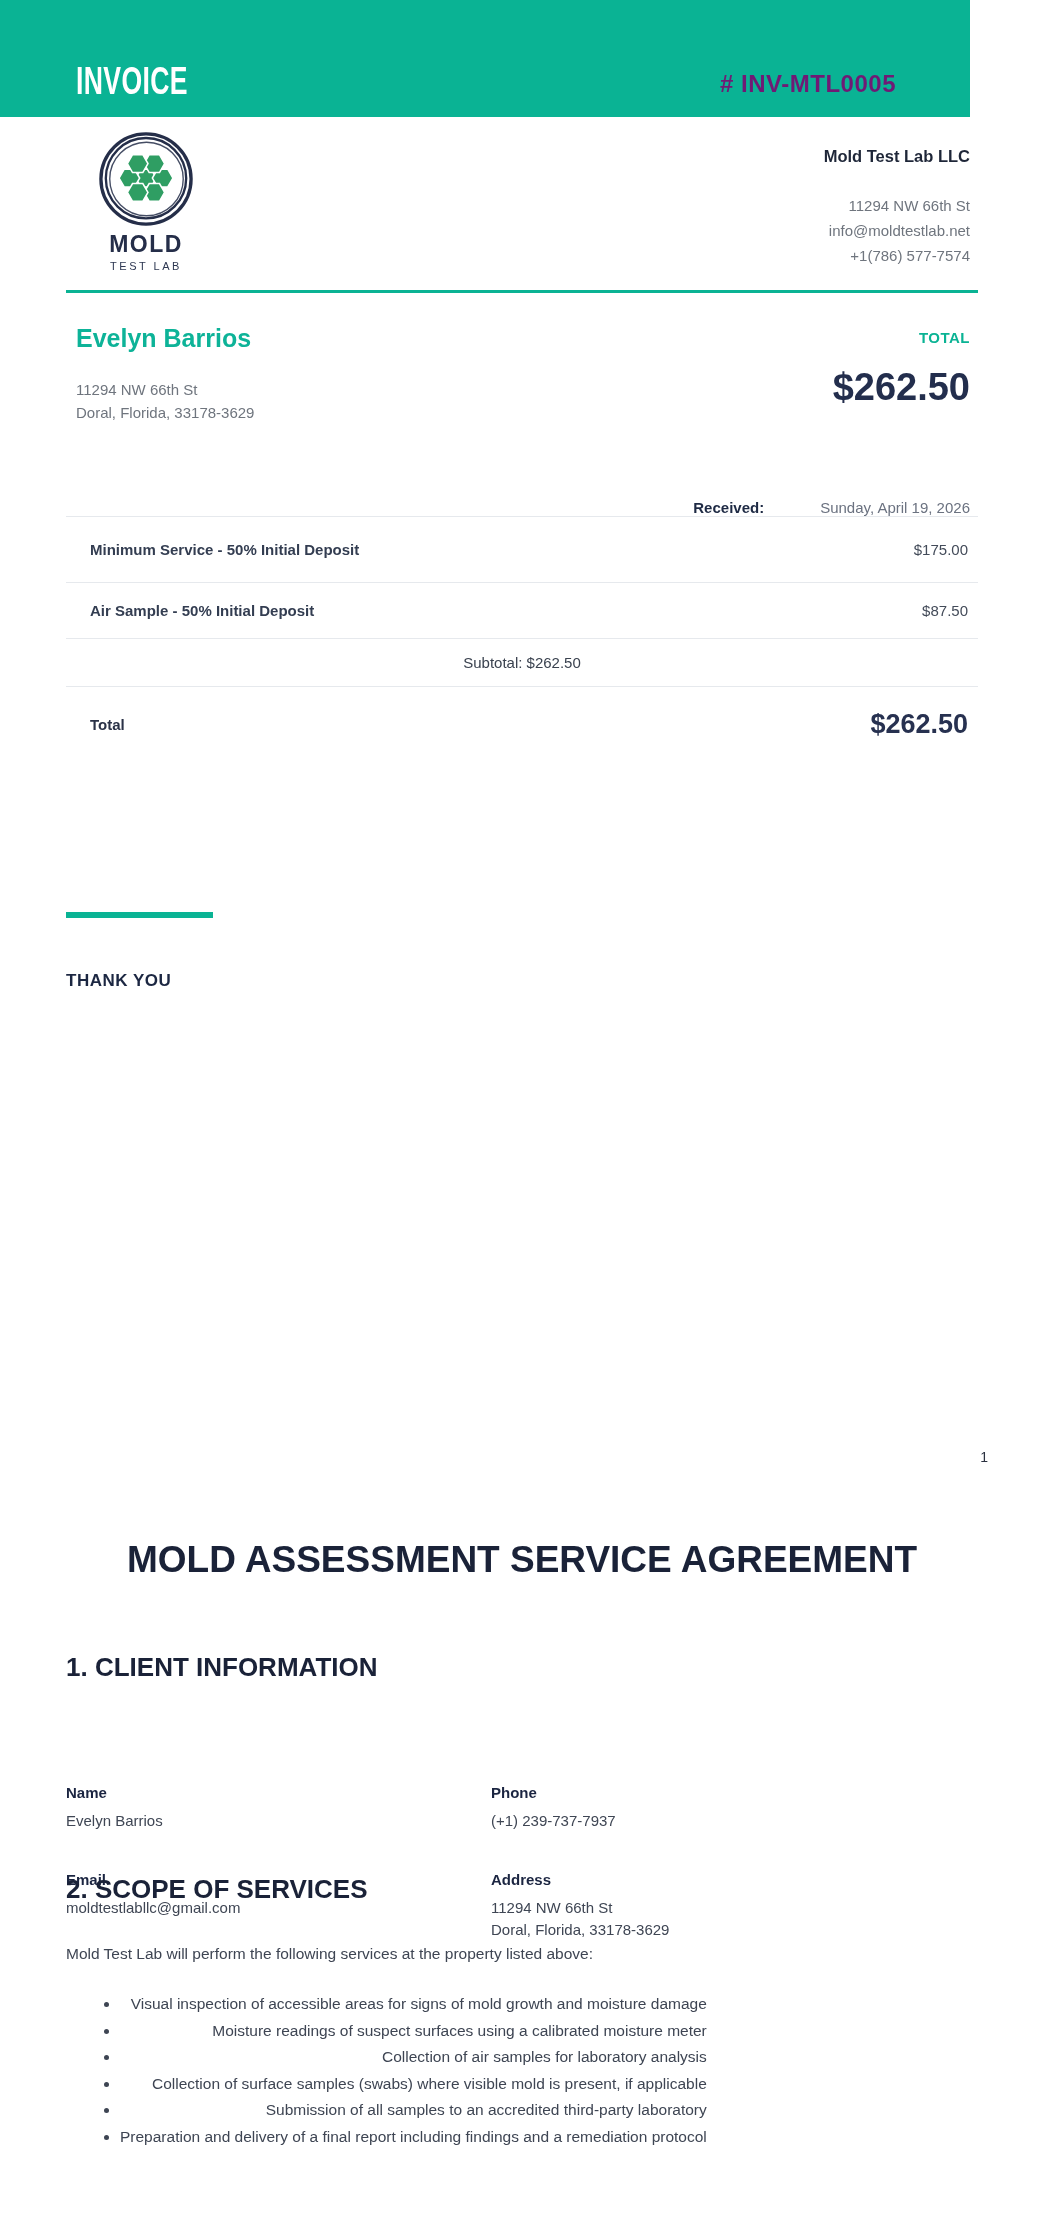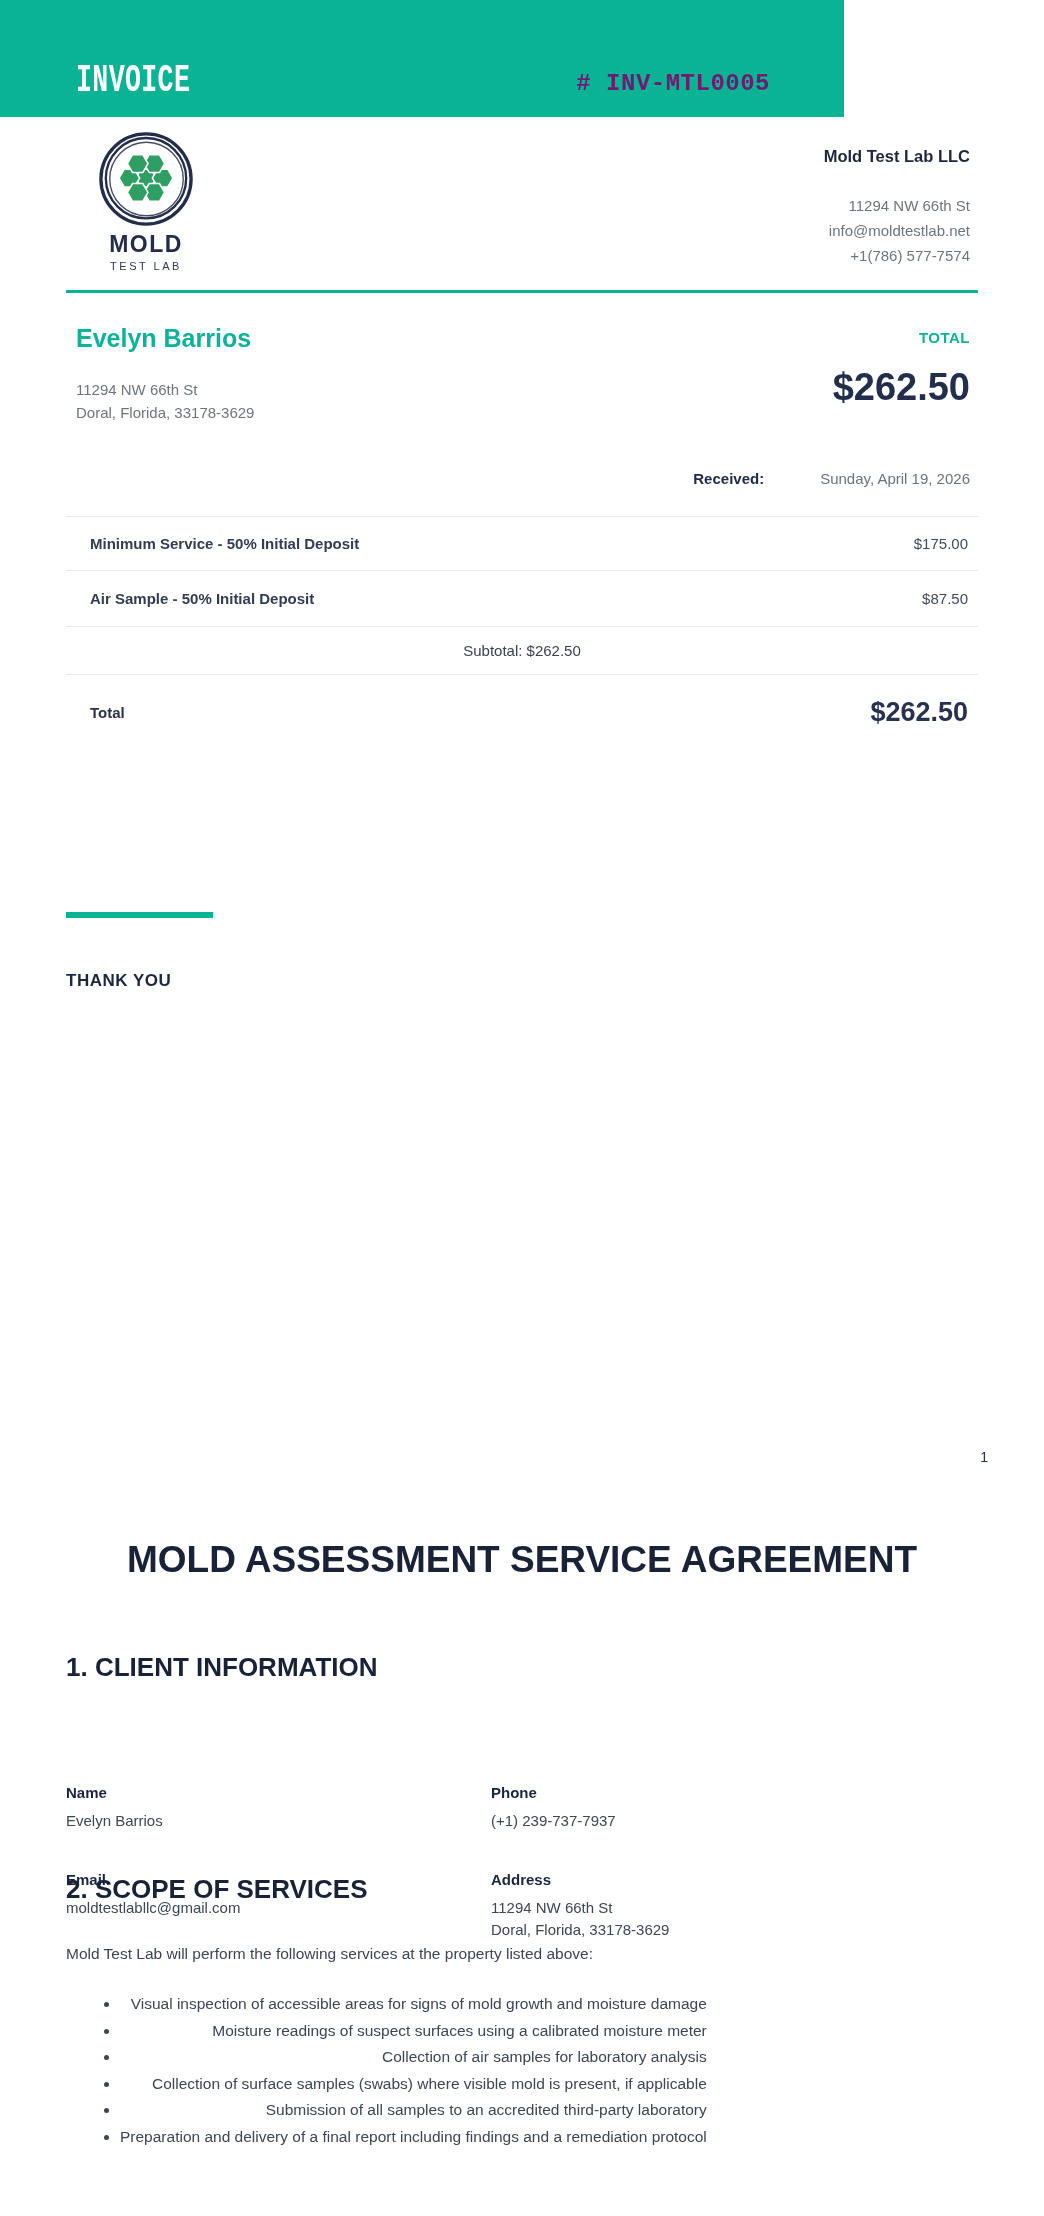--- a/index.html
+++ b/index.html
@@ -1,21 +1,21 @@
 <!DOCTYPE html>
 <html><head>
 <meta charset="utf-8">
 <style>
   * { margin:0; padding:0; box-sizing:border-box; }
   html,body { background:#ffffff; }
   body { font-family:"Liberation Sans", sans-serif; }
   .page { position:relative; width:1044px; height:2216px; background:#fff; overflow:hidden; }
 
   
-  .topbar { position:absolute; left:0; top:0; width:844px; height:117px; background:#0AB394;font-family:Liberation Mono, monospace; }
+  .topbar { position:absolute; left:0; top:0; width:970px; height:117px; background:#0AB394; }
   .inv-title { position:absolute; left:76px; bottom:17px; color:#fff; font-weight:bold;
                font-size:38px; line-height:1; transform:scaleX(0.70); transform-origin:left bottom;
                letter-spacing:0.5px; }
   .inv-number { position:absolute; right:74px; bottom:21px; color:#701a75; font-weight:bold;
                 font-size:24px; line-height:1; letter-spacing:0.5px;margin-top:30px; }
 
   
   .logo { position:absolute; left:95px; top:130px; width:102px; text-align:center; }
   .logo svg { display:block; margin:0 auto; }
   .logo-word { font-size:23px; font-weight:bold; color:#252E49; letter-spacing:1.5px; margin-top:3px; }
@@ -30,27 +30,27 @@
 
   
   .client-name { position:absolute; left:76px; top:324px; font-size:25px; font-weight:bold; color:#0DB398; }
   .client-addr { position:absolute; left:76px; top:379px; font-size:15px; line-height:22.5px; color:#6F757E; }
   .total-label { position:absolute; right:74px; top:329px; font-size:15px; font-weight:bold;
                  color:#0AB394; letter-spacing:0.5px; }
   .total-big { position:absolute; right:74px; top:366px; font-size:38px; font-weight:bold; color:#232E4D; }
 
   .received-row { position:absolute; right:74px; top:470px; display:flex; gap:56px; align-items:baseline; }
   .received-label { font-size:15px; font-weight:bold; color:#1E2A44; }
-  .received-date { font-size:15px; color:#6B7280; }
+  .received-date { font-size:15px; color:#6B7280;margin-top:29px; }
 
   
   .items { position:absolute; left:66px; right:66px; top:516px; }
   .item-row { height:56px; display:flex; justify-content:space-between; align-items:center;
               padding:0 10px 0 24px; border-bottom:1px solid #E6E9ED; }
-  .item-row.first { border-top:1px solid #E6E9ED; height:55px;gap:40px; }
+  .item-row.first { border-top:1px solid #E6E9ED; height:67px;gap:40px; }
   .item-label { font-size:15px; font-weight:bold; color:#333D51; }
   .item-amount { font-size:15px; color:#434B59; }
   .subtotal-row { height:48px; display:flex; justify-content:center; align-items:center;
                   padding:0 10px; border-bottom:1px solid #E6E9ED; font-size:15px; color:#3A424F; }
   .total-row { height:74px; display:flex; justify-content:space-between; align-items:center;
                padding:0 10px 0 24px; }
   .total-row-label { font-size:15px; font-weight:bold; color:#2A3247; }
   .total-row-amount { font-size:27px; font-weight:bold; color:#273150; }
 
   

